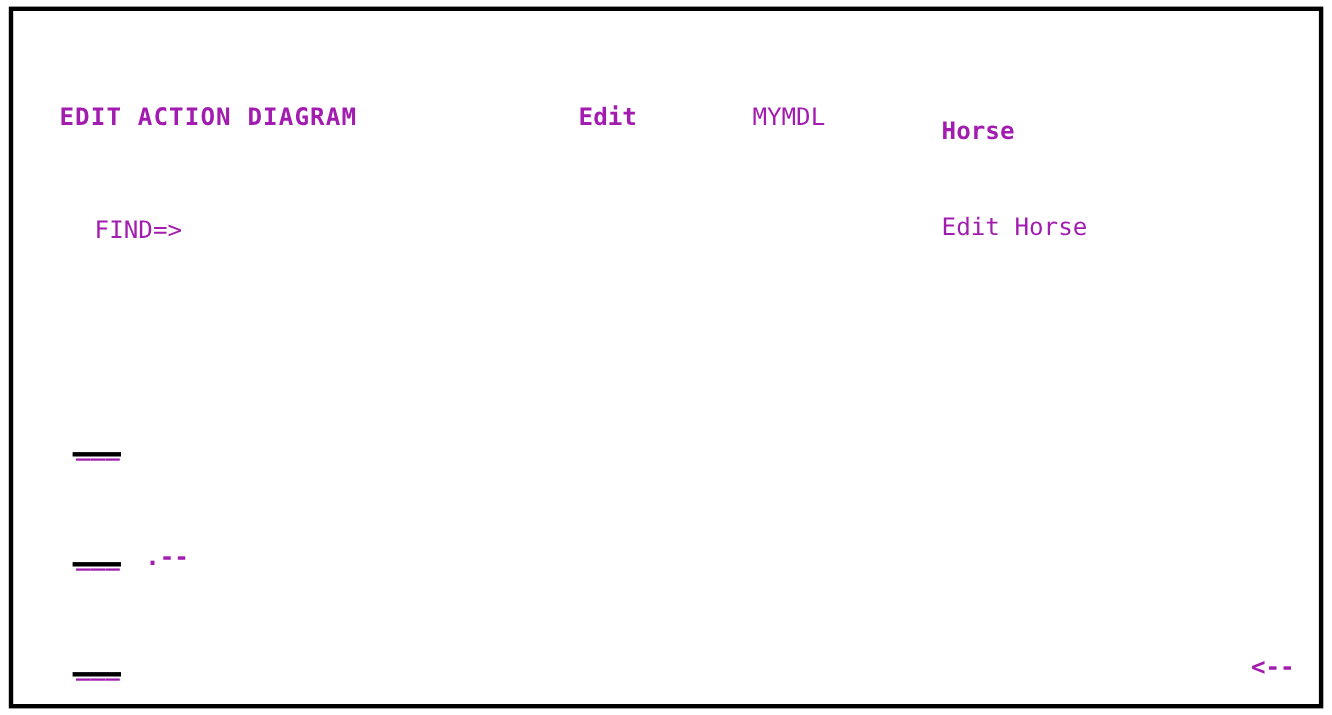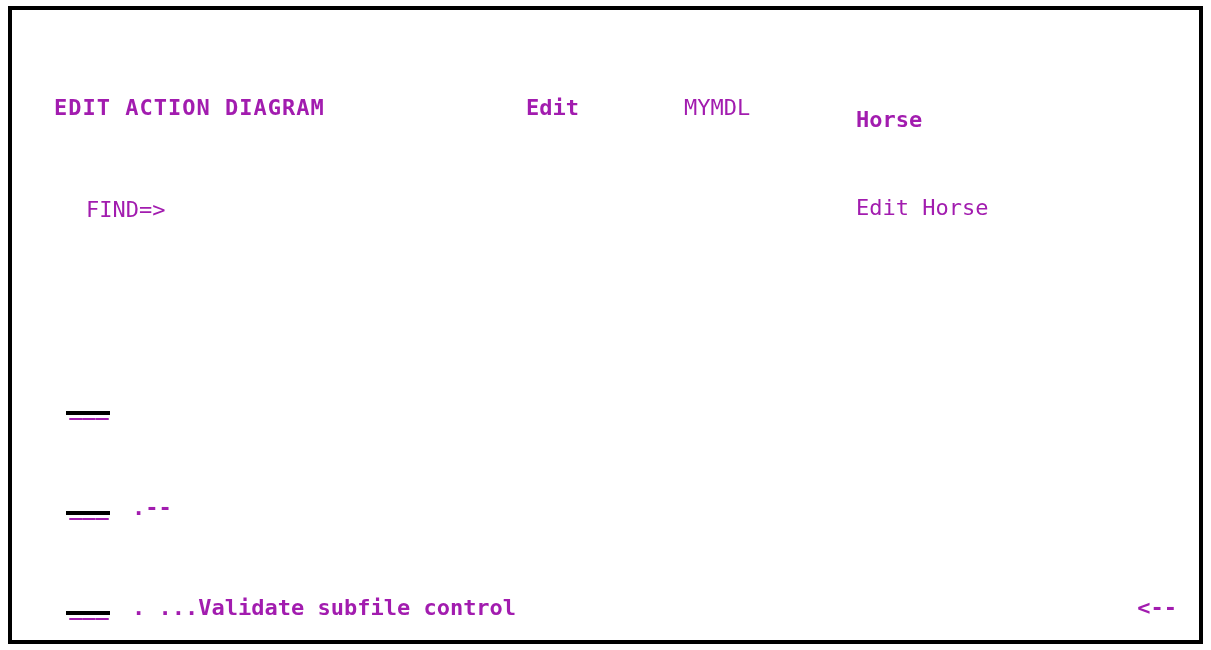--- a/index.html
+++ b/index.html
@@ -142,21 +142,20 @@
       <div class="row">
         <span class="seq">___</span>
         <span class="seq-underline"></span>
         <span class="stmt">.--</span>
         <span class="arrow"></span>
       </div>
 
       <div class="row">
         <span class="seq">___</span>
         <span class="seq-underline"></span>
-        <span class="stmt">. ...Validate subfile control</span>
         <span class="arrow">&lt;--</span>
       </div>
 
       
 
       
 
       
 
       

